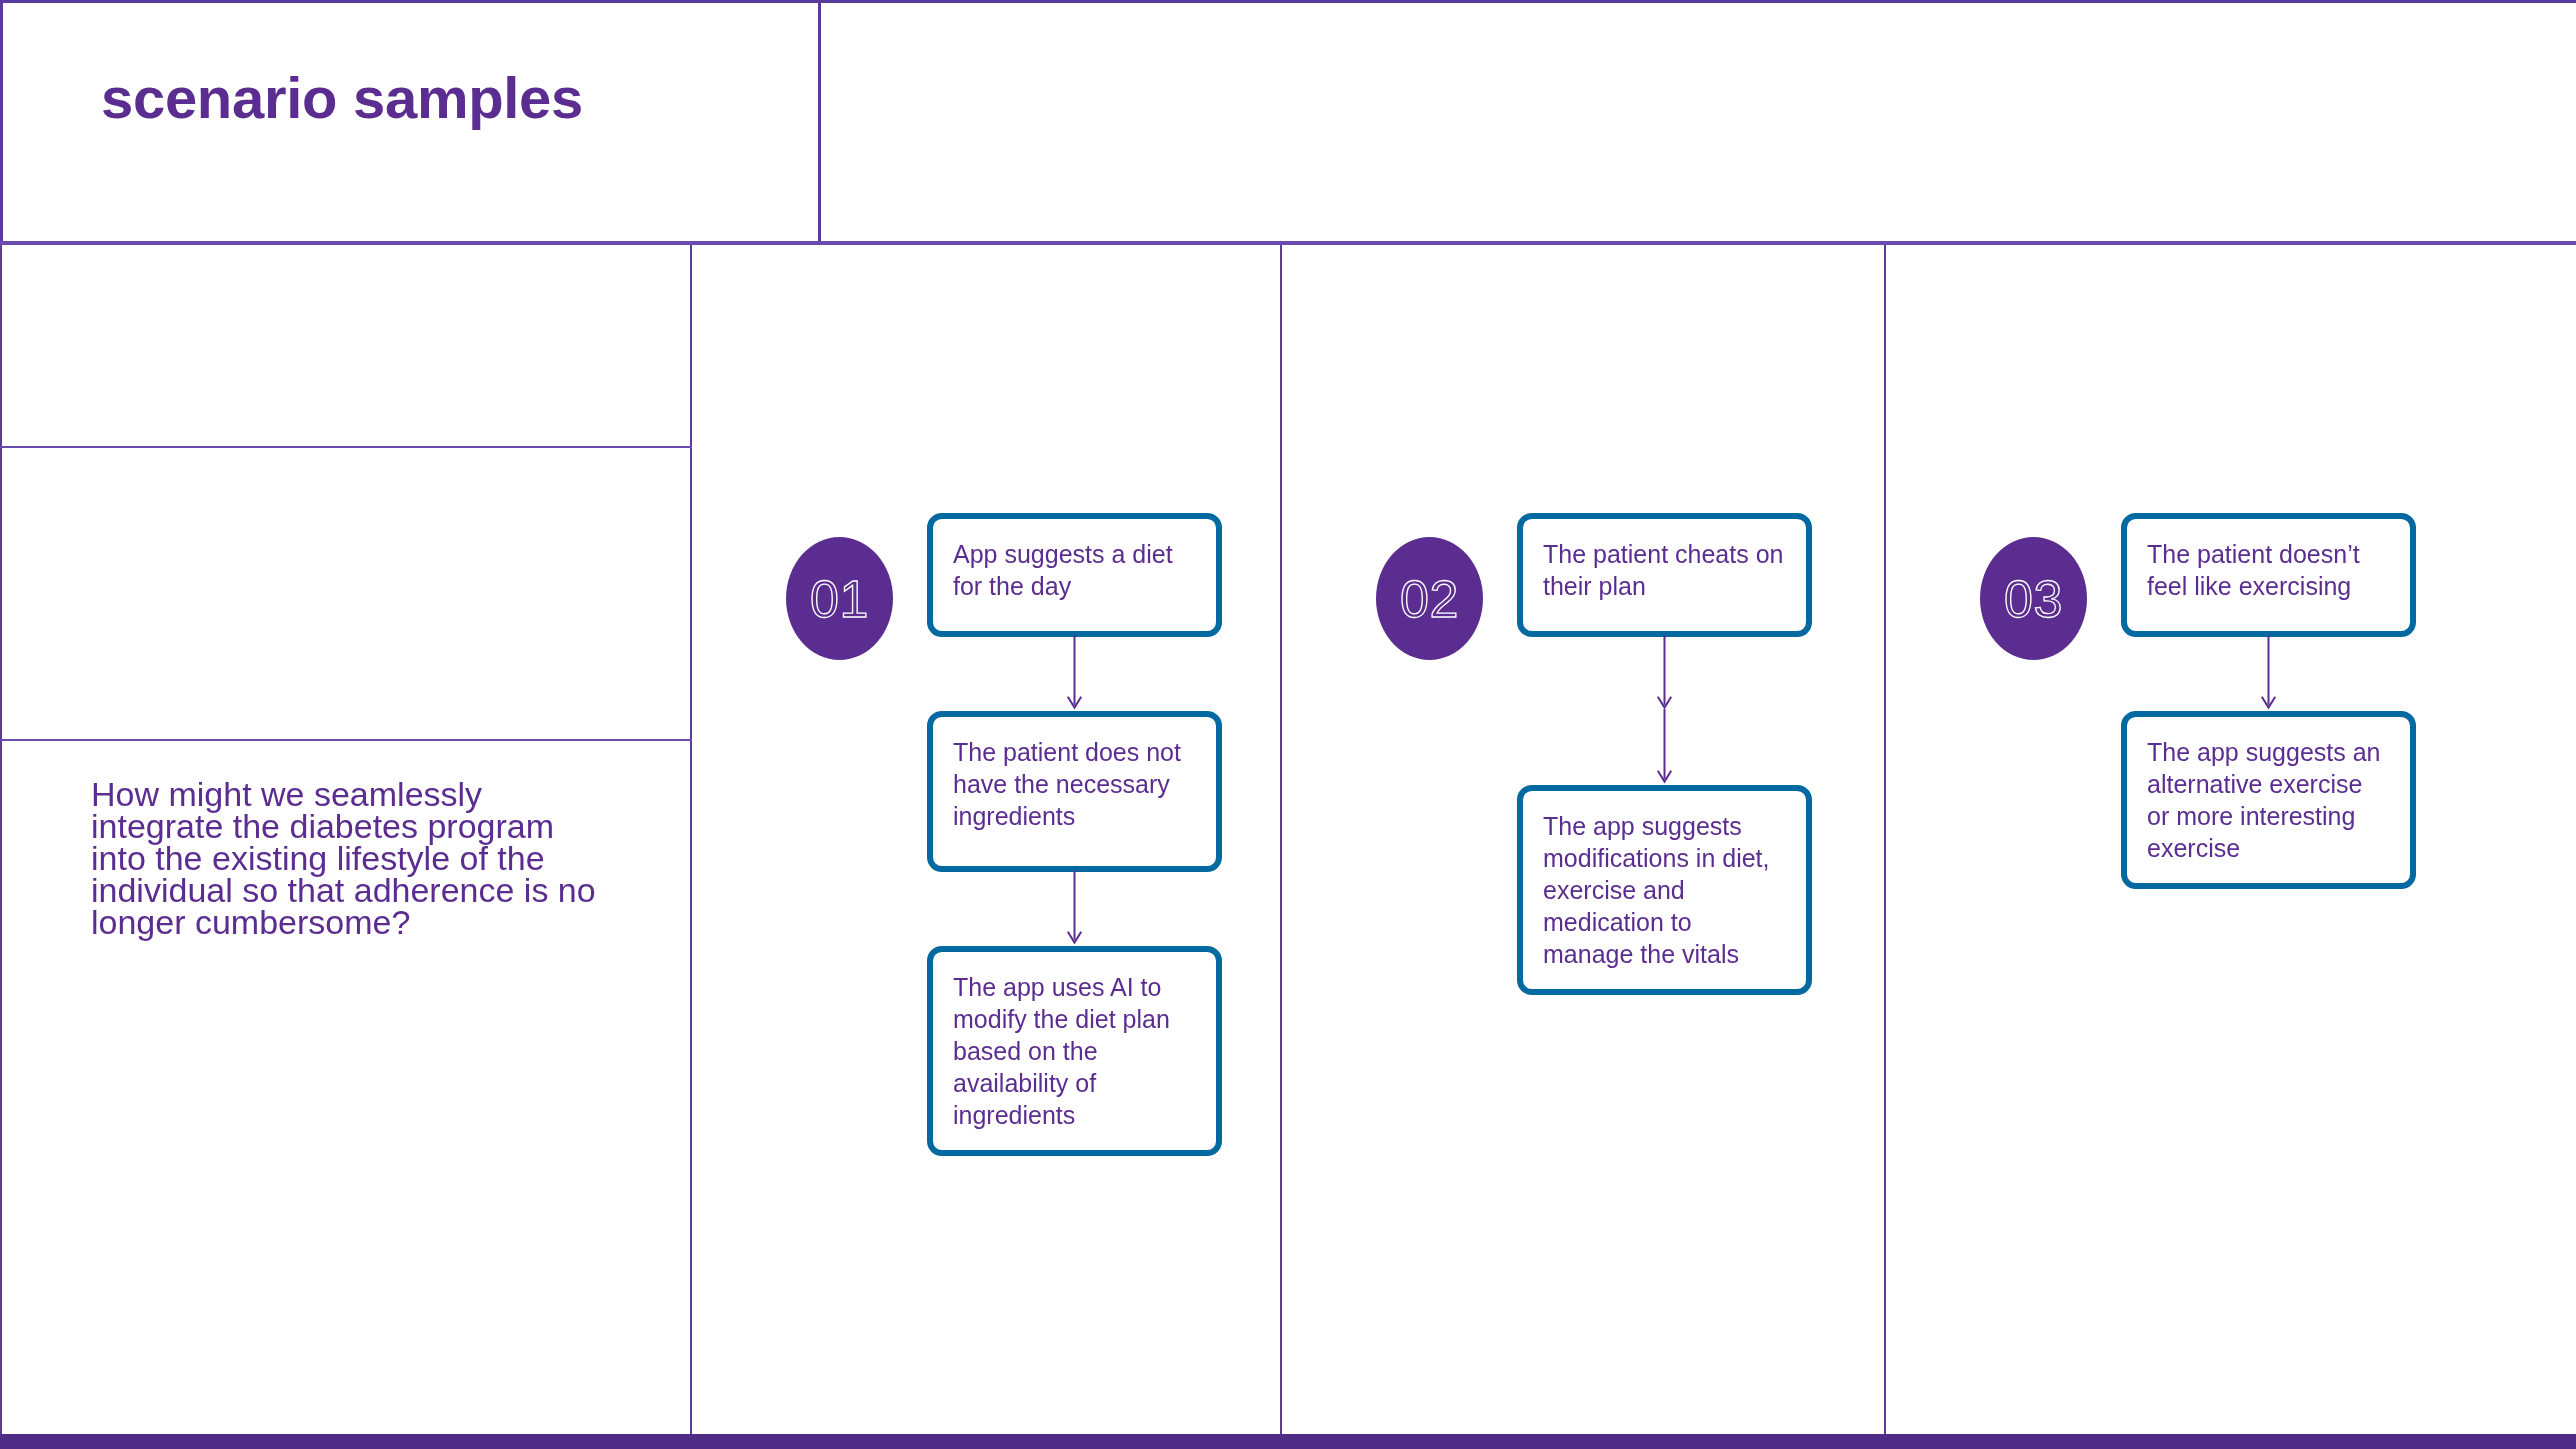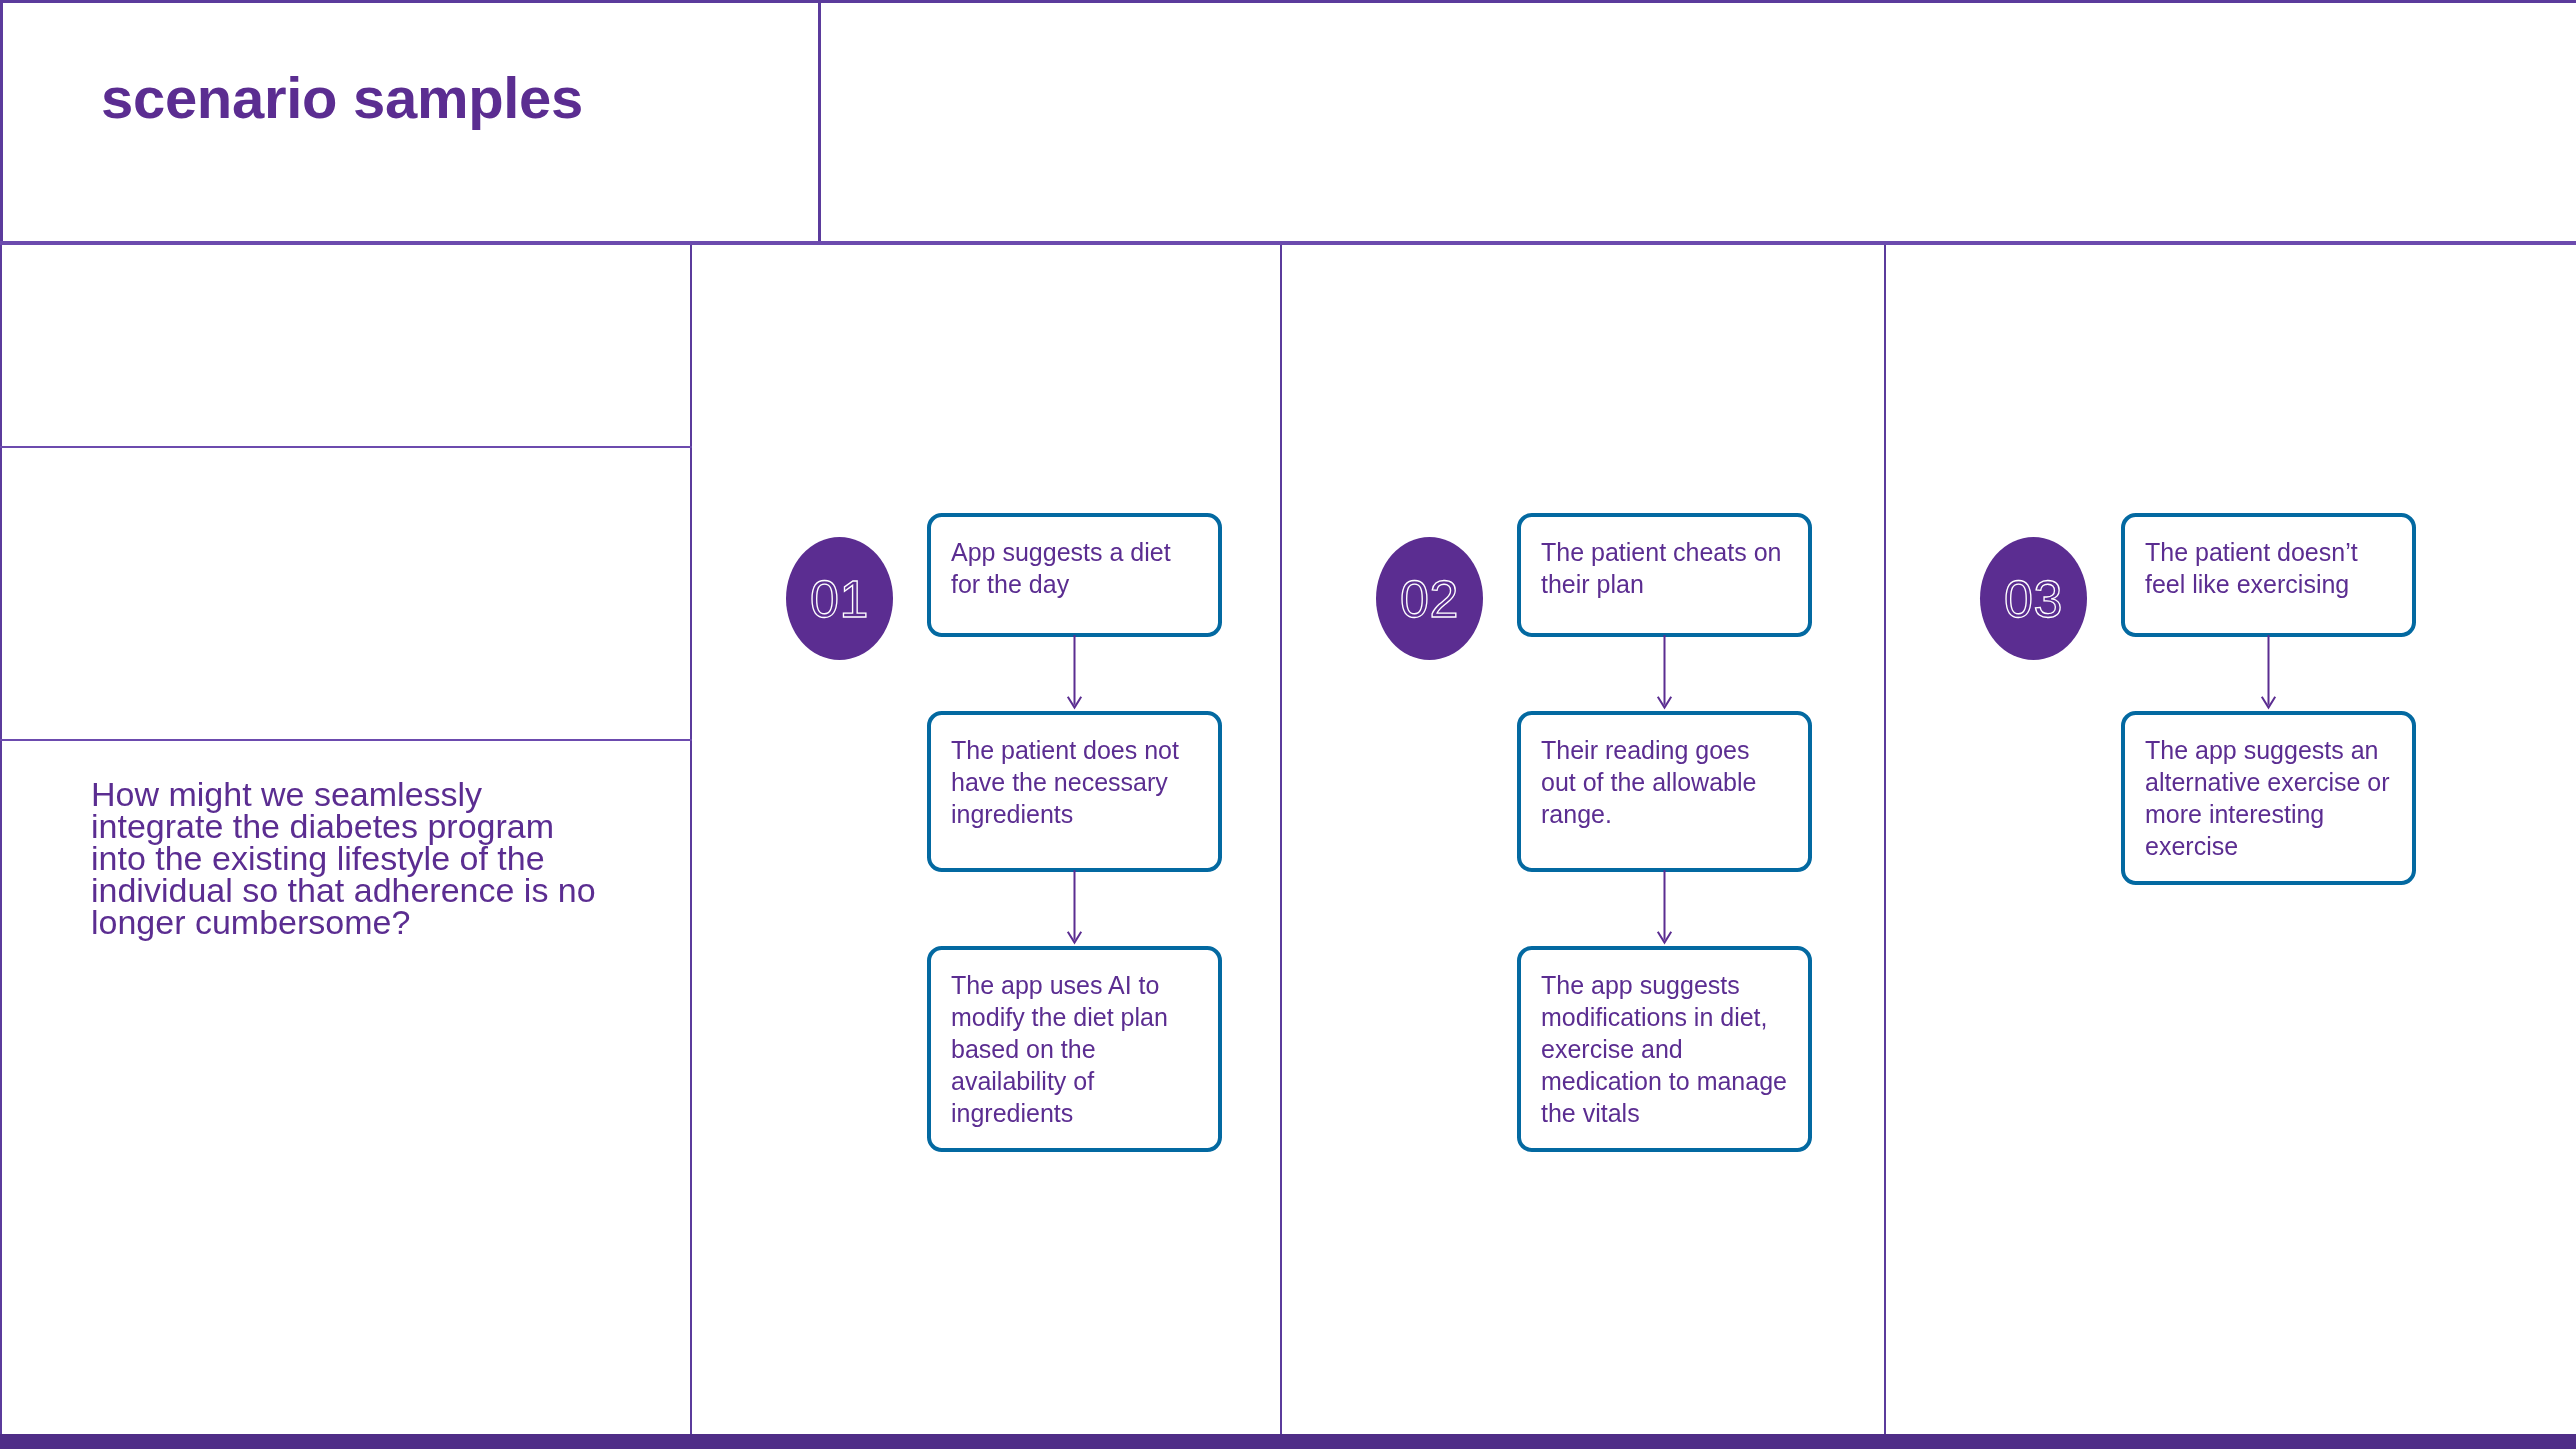--- a/index.html
+++ b/index.html
@@ -141,21 +141,21 @@
 
   .flow {
     position: absolute;
     left: 235px;
     top: 268px;
     width: 295px;
   }
 
   .node {
     position: relative;
-    border: 4px solid #0369a1;
+    border: 6px solid #0369a1;
     border-radius: 14.8px;
     background: #ffffff;
     padding: 19px 20px;
     min-height: 124px;
     display: flex;
     align-items: flex-start;
   }
   .node-text {
     font-size: 25px;
     line-height: 32px;
@@ -252,23 +252,20 @@
           <span class="node-text">The patient cheats on their plan</span>
         </div>
 
         <div class="connector">
           <svg width="295" height="78" viewBox="0 0 440 116">
             <path d="M220 0 V104" stroke="#5B2D91" stroke-width="3" fill="none"></path>
             <path d="M210 92 L220 108 L230 92" stroke="#5B2D91" stroke-width="3" fill="none"></path>
           </svg>
         </div>
 
-        <div class="node tall">
-          <span class="node-text">Their reading goes out of the allowable range.</span>
-        </div>
 
         <div class="connector">
           <svg width="295" height="78" viewBox="0 0 440 116">
             <path d="M220 0 V104" stroke="#5B2D91" stroke-width="3" fill="none"></path>
             <path d="M210 92 L220 108 L230 92" stroke="#5B2D91" stroke-width="3" fill="none"></path>
           </svg>
         </div>
 
         <div class="node tall">
           <span class="node-text">The app suggests modifications in diet, exercise and medication to manage the vitals</span>

